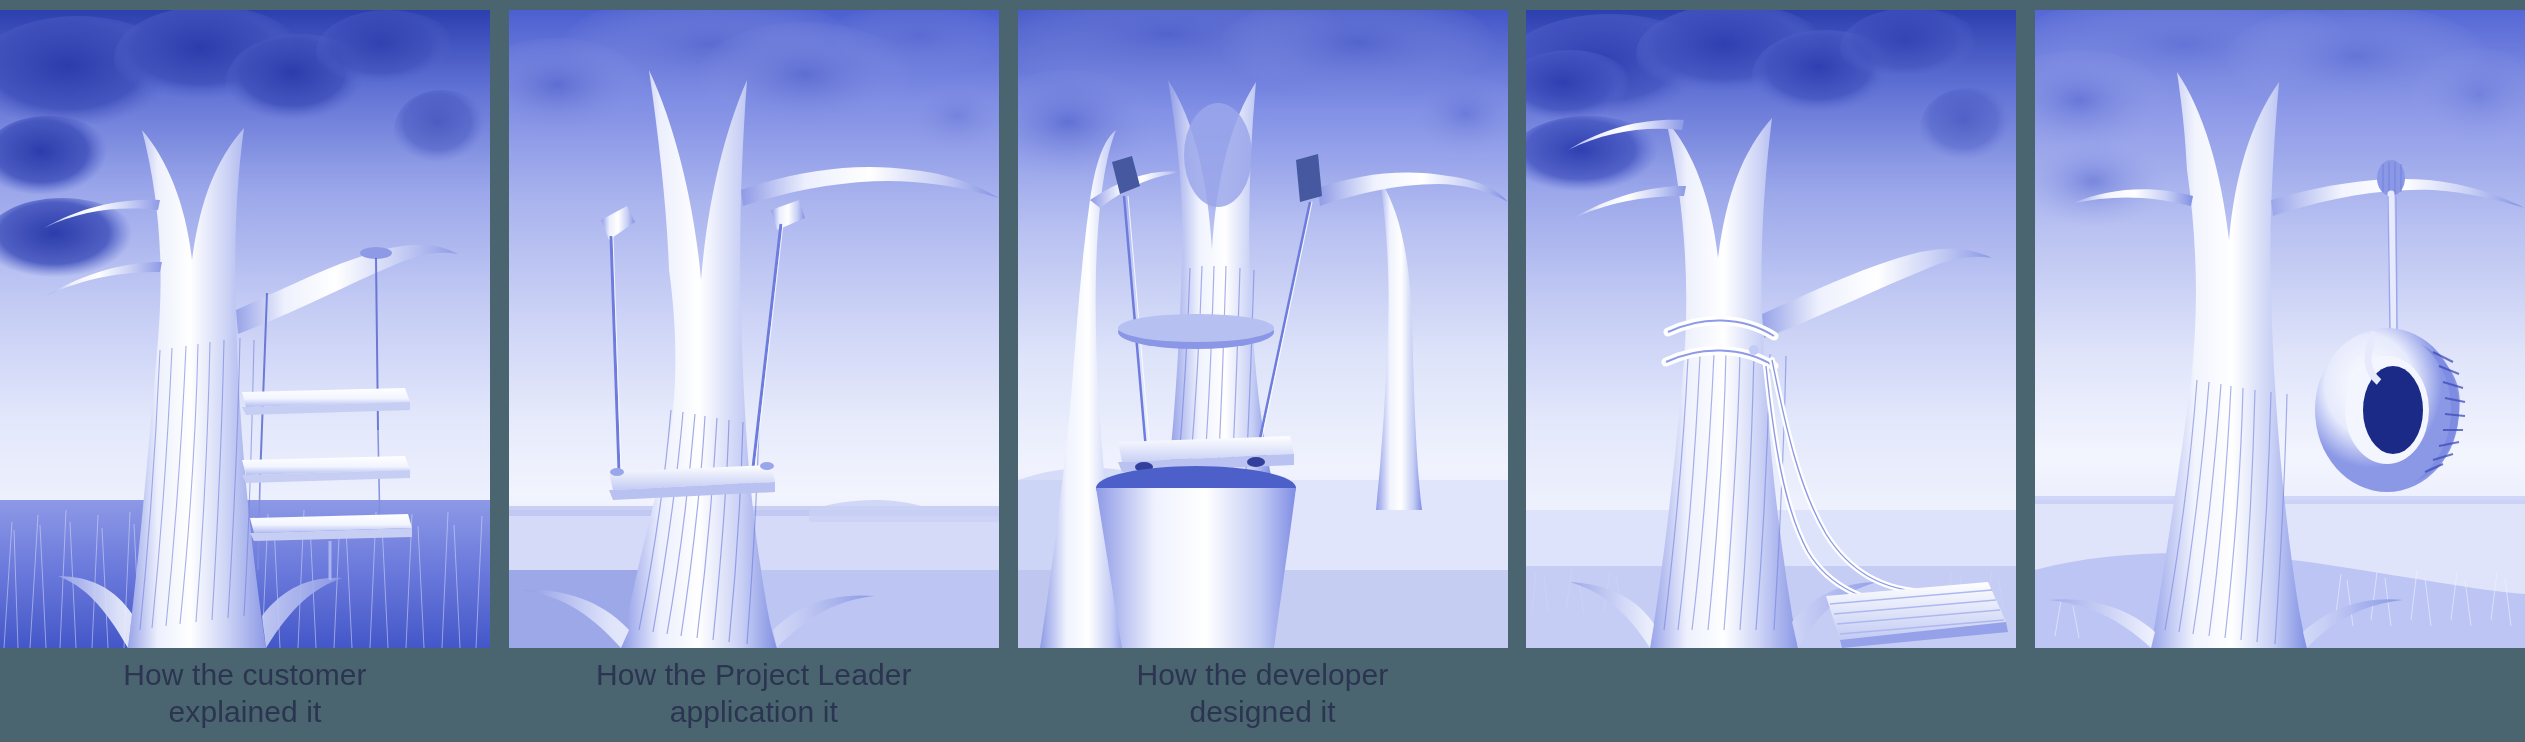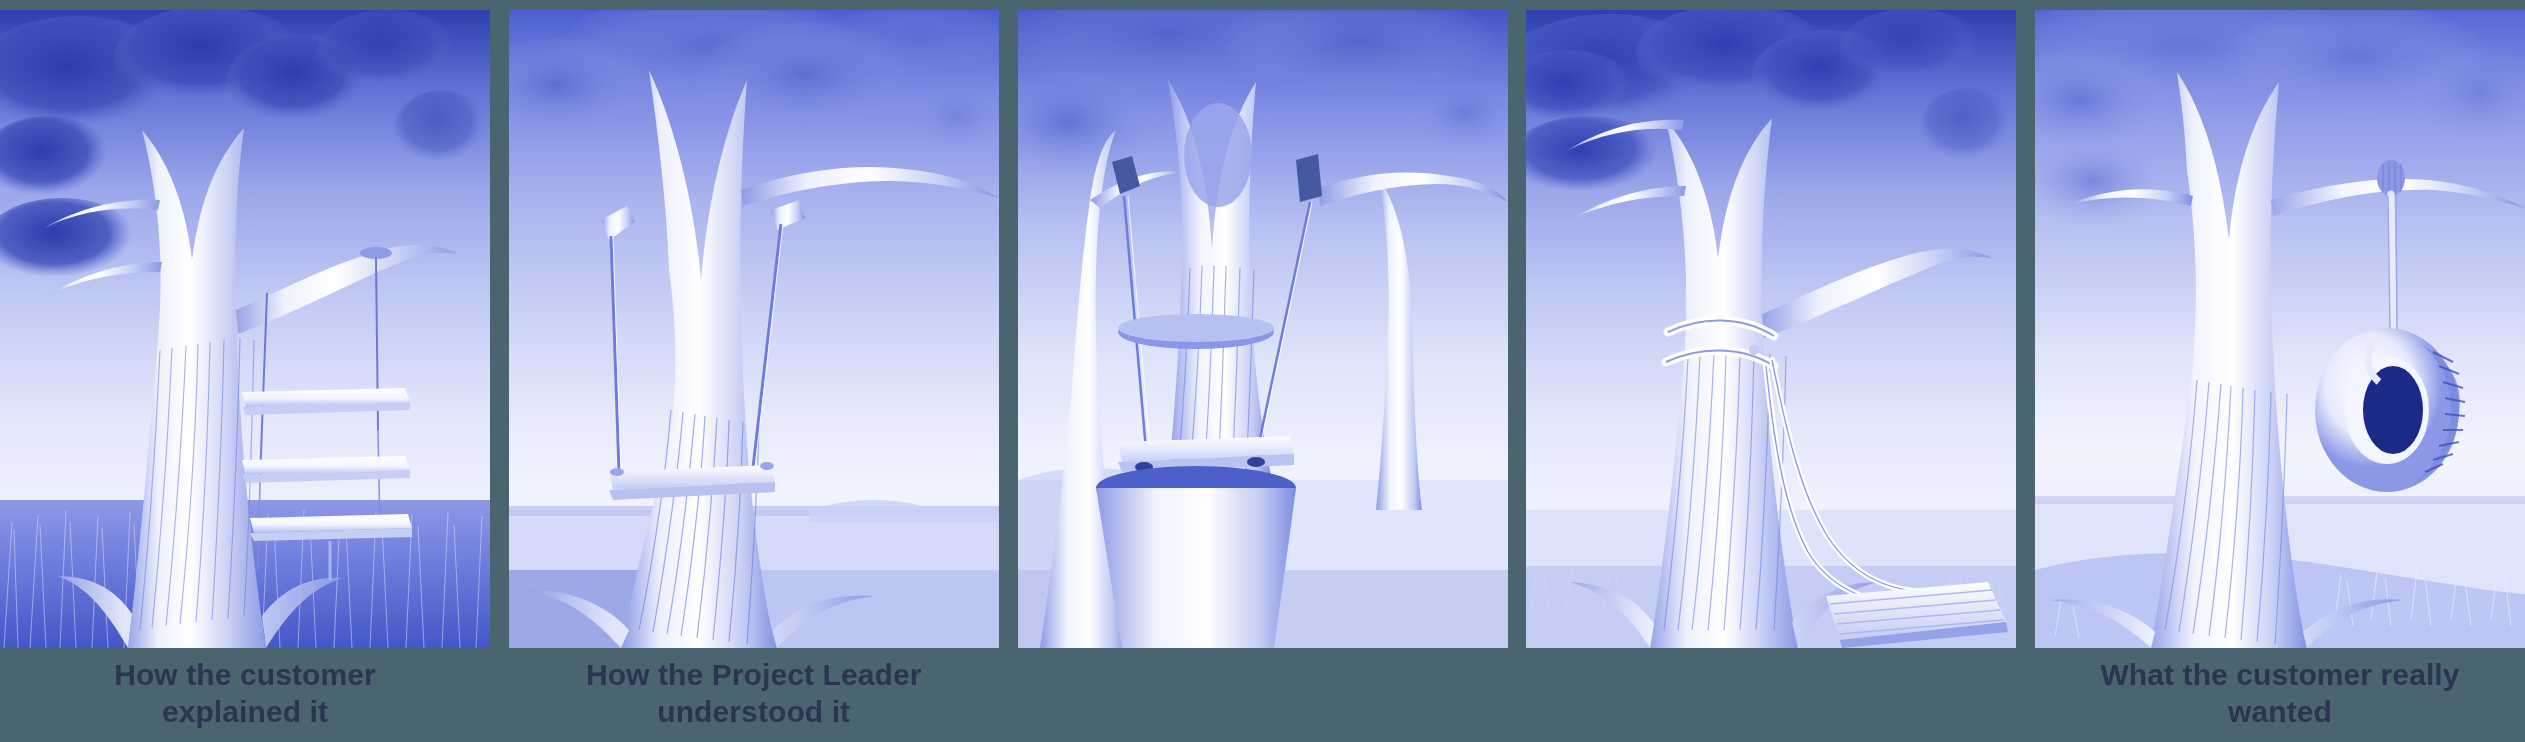--- a/index.html
+++ b/index.html
@@ -86,21 +86,21 @@
 
   .scene { position: absolute; inset: 0; }
 
   .caption {
     width: 490px;
     margin-top: 9px;
     text-align: center;
     color: #2b3450;
     font-size: 30px;
     line-height: 1.22;
-    font-weight: 700;
+    font-weight: 400;
     letter-spacing: 0.1px;
     font-family: "Liberation Sans", sans-serif;
     white-space: pre-line;
   }
 
   svg { display: block; width: 100%; height: 100%; }
 </style>
 </head>
 <body>
 
@@ -272,21 +272,21 @@
         <g>
           <path d="M100 462 L262 455 L266 472 L104 480 Z" fill="url(#p2board)"></path>
           <path d="M100 480 L104 480 L266 472 L266 482 L104 490 Z" fill="#b8c1f0"></path>
           <ellipse cx="108" cy="462" rx="7" ry="4" fill="#9aa6ea"></ellipse>
           <ellipse cx="258" cy="456" rx="7" ry="4" fill="#9aa6ea"></ellipse>
         </g>
       </svg>
       </div>
     </div>
     <div class="caption">How the Project Leader
-understood it</div>
+application it</div>
   </div>
 
   <div class="panel">
     <div class="frame">
       <div class="scene">
       <svg viewBox="0 0 490 638" preserveAspectRatio="none">
         <defs>
           <linearGradient id="p3bark" x1="0" y1="0" x2="1" y2="0">
             <stop offset="0%" stop-color="#8e9ae6"></stop>
                 <stop offset="30%" stop-color="#f0f3fe"></stop>
@@ -355,20 +355,22 @@
           <path d="M100 452 L104 452 L276 444 L276 455 L104 462 Z" fill="#b9c2f0"></path>
           <ellipse cx="126" cy="457" rx="9" ry="5" fill="#32409b"></ellipse>
           <ellipse cx="238" cy="452" rx="9" ry="5" fill="#32409b"></ellipse>
         </g>
 
         <ellipse cx="178" cy="478" rx="100" ry="22" fill="#4d5fc9"></ellipse>
         <path d="M78 478 C88 540 96 590 104 638 L256 638 C264 580 272 524 278 478 Z" fill="url(#p3bark)"></path>
       </svg>
       </div>
     </div>
+    <div class="caption">How the developer
+designed it</div>
   </div>
 
   <div class="panel">
     <div class="frame">
       <div class="scene">
       <svg viewBox="0 0 490 638" preserveAspectRatio="none">
         <defs>
           <linearGradient id="p4bark" x1="0" y1="0" x2="1" y2="0">
             <stop offset="0%" stop-color="#97a3e8"></stop>
                 <stop offset="25%" stop-color="#eef1fd"></stop>
@@ -531,17 +533,15 @@
           <g stroke="#3c4cb4" stroke-width="2" opacity=".75">
             <path d="M398 342 L418 352 M404 356 L424 364 M408 372 L428 378
                      M410 388 L430 392 M410 404 L430 406 M408 420 L428 420
                      M404 436 L424 432 M398 450 L418 444 M390 462 L408 454"></path>
           </g>
           <path d="M340 322 C330 344 330 360 344 372" stroke="#e6eafc" stroke-width="7" fill="none"></path>
         </g>
       </svg>
       </div>
     </div>
-    <div class="caption">What the customer really
-wanted</div>
   </div>
 
 </div>
 
 </body></html>

